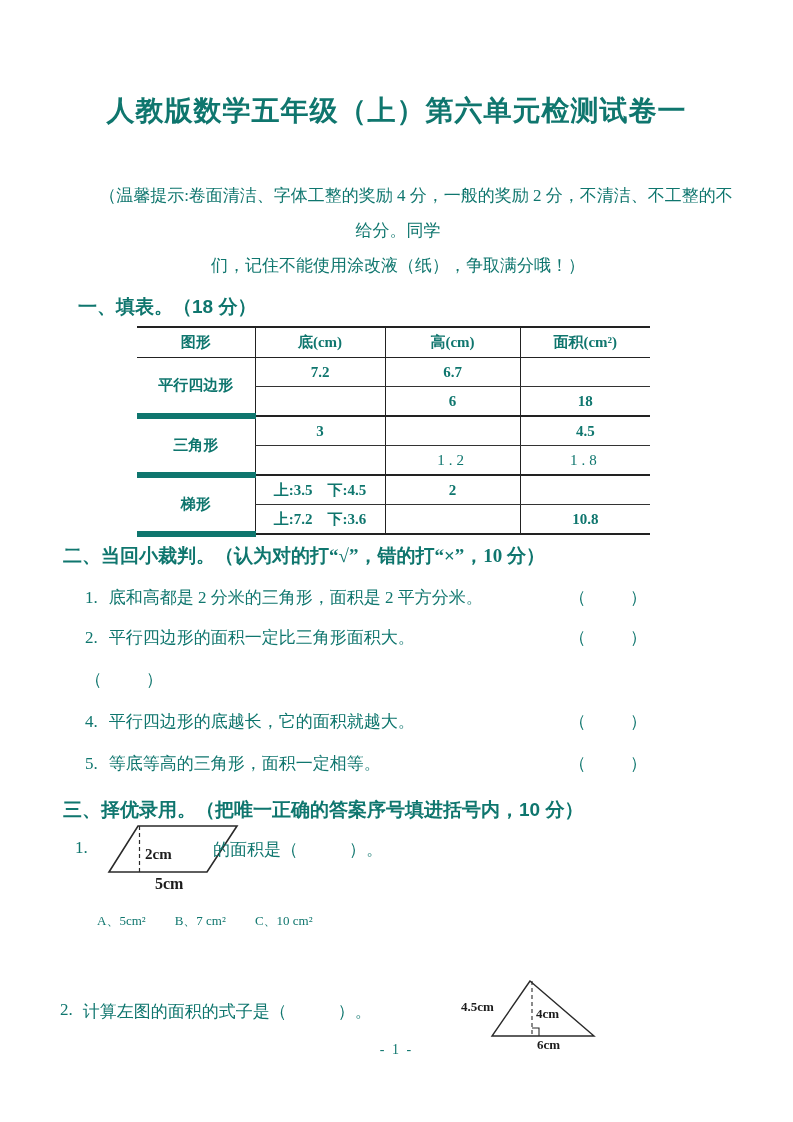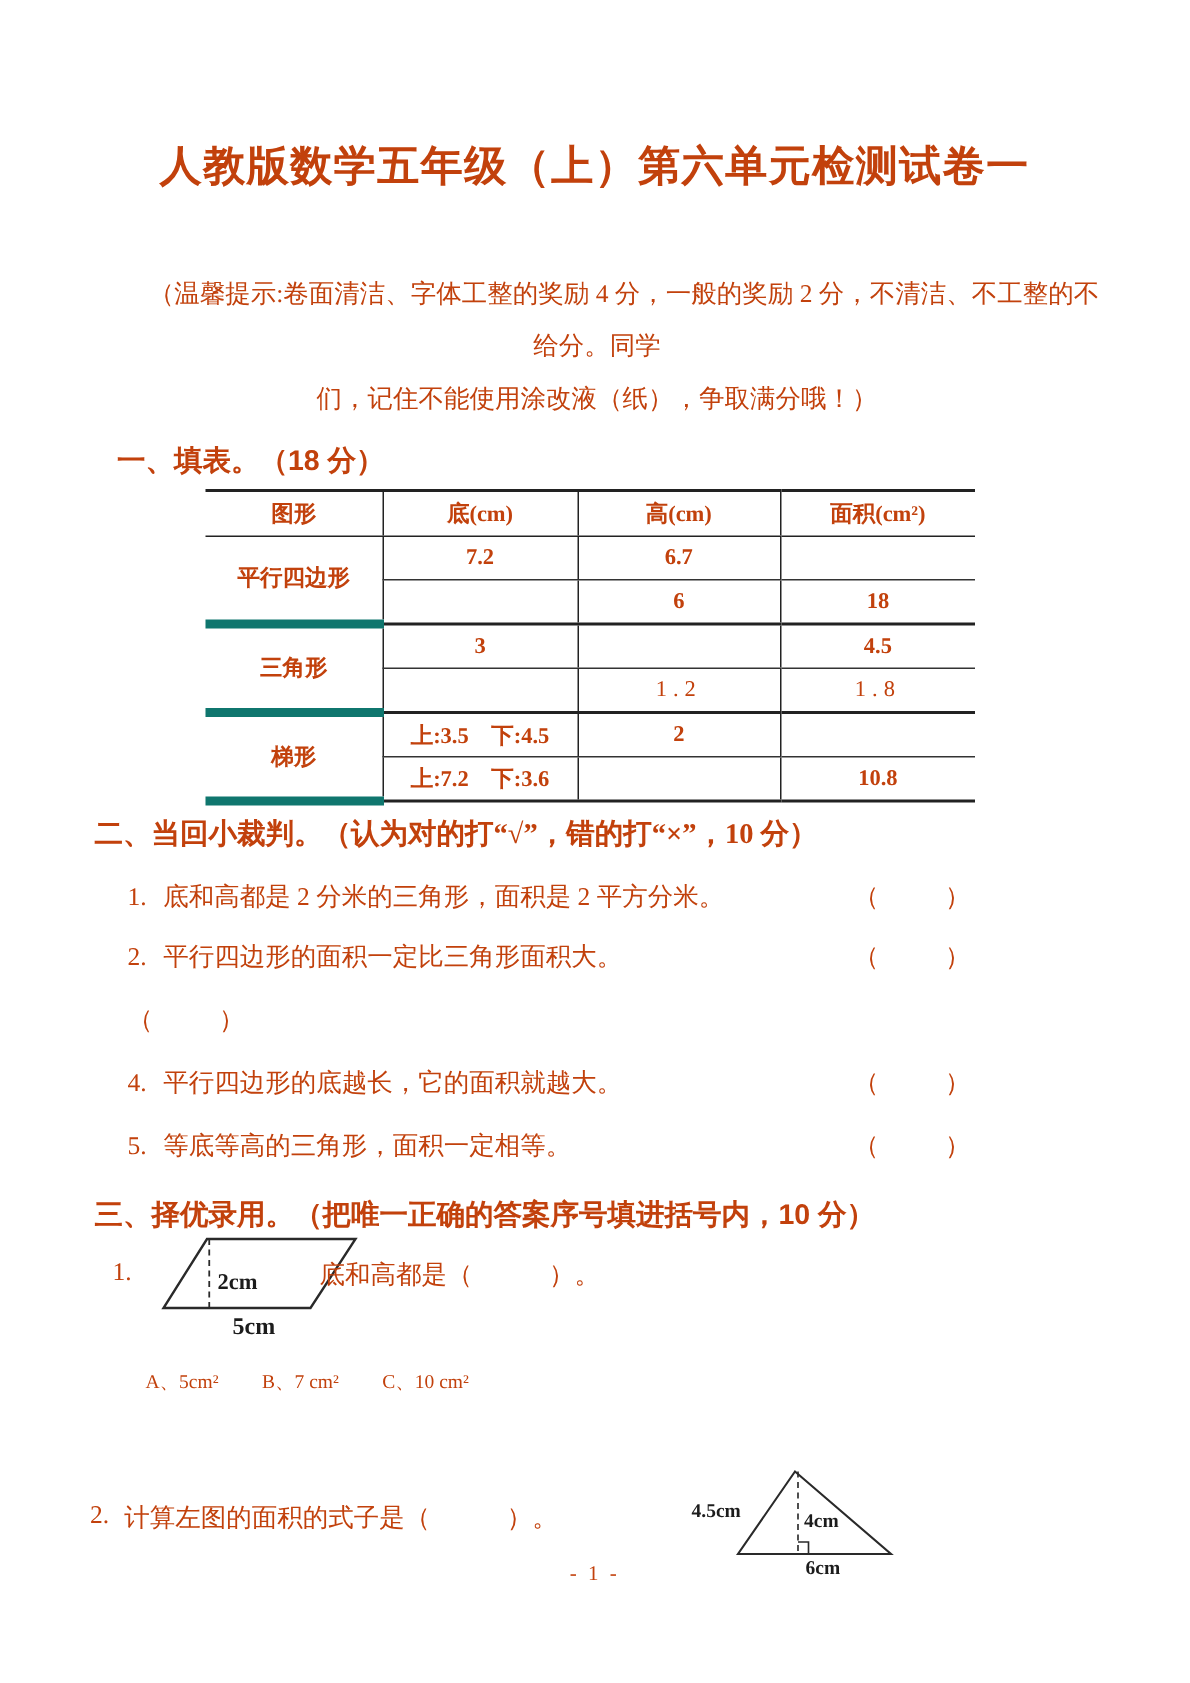--- a/index.html
+++ b/index.html
@@ -1,18 +1,18 @@
 <!DOCTYPE html>
 <html><head>
 <meta charset="utf-8">
 <style>
   html,body{margin:0;padding:0;background:#ffffff;}
   .page{
     position:relative;width:793px;height:1122px;background:#fff;
-    font-family:"Liberation Serif","DejaVu Serif",serif;color:#c2410c;overflow:hidden;
+    font-family:"Liberation Serif","DejaVu Serif",serif;color:#0f766e;overflow:hidden;
   }
   
   .doc-title{
     position:absolute;top:92px;left:0;width:100%;text-align:center;
     font-family:"Liberation Sans","DejaVu Sans",sans-serif;
     font-size:28px;font-weight:bold;letter-spacing:1px;
   }
   
   .hint{position:absolute;left:63px;top:178px;width:670px;font-size:17px;line-height:35px;text-align:center;}
   .hint .l1{text-indent:36px;}
@@ -164,21 +164,21 @@
 
   <span class="q-num" id="q1-num">1.</span>
 
   <svg class="fig" id="fig-parallelogram" width="160" height="80" viewBox="0 0 160 80">
     <polygon points="43,9 142,9 112,55 14,55" fill="none" stroke="#2a2a2a" stroke-width="1.6"></polygon>
     <line x1="44.5" y1="9" x2="44.5" y2="55" stroke="#2a2a2a" stroke-width="1.2" stroke-dasharray="4 3"></line>
     <text x="50" y="42" font-size="15">2cm</text>
     <text x="60" y="72" font-size="16">5cm</text>
   </svg>
 
-  <span class="q-text" id="q1-text">底和高都是（　　　）。</span>
+  <span class="q-text" id="q1-text">的面积是（　　　）。</span>
 
   <div id="options-row">
     <span>A、5cm²</span>
     <span>B、7 cm²</span>
     <span>C、10 cm²</span>
   </div>
 
   <div id="q2-line">
     <span class="jnum">2.</span>
     <span>计算左图的面积的式子是（　　　）。</span>

